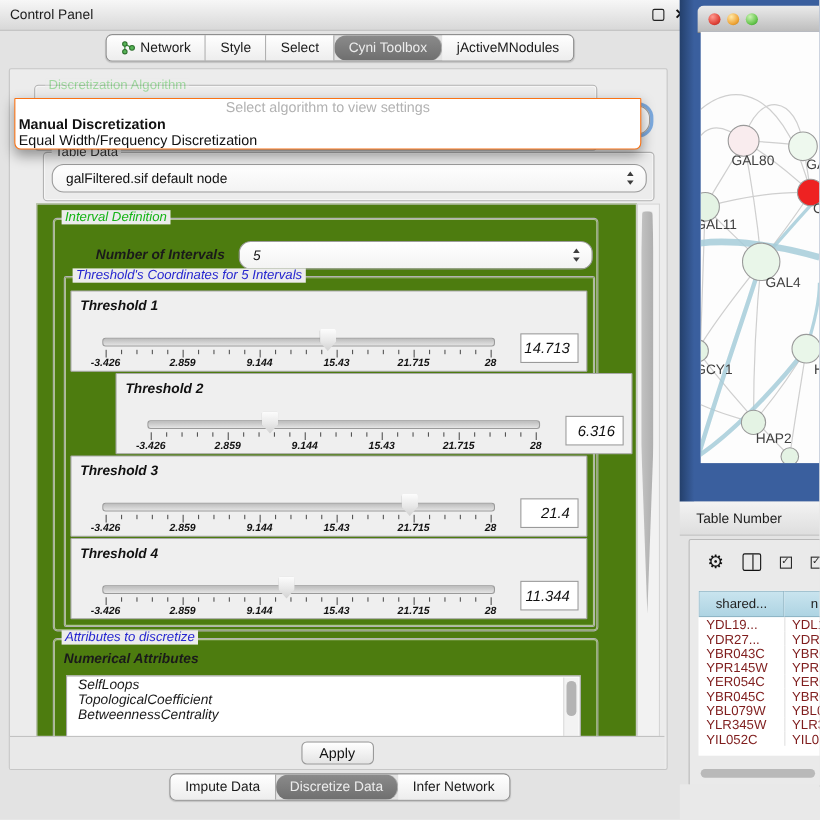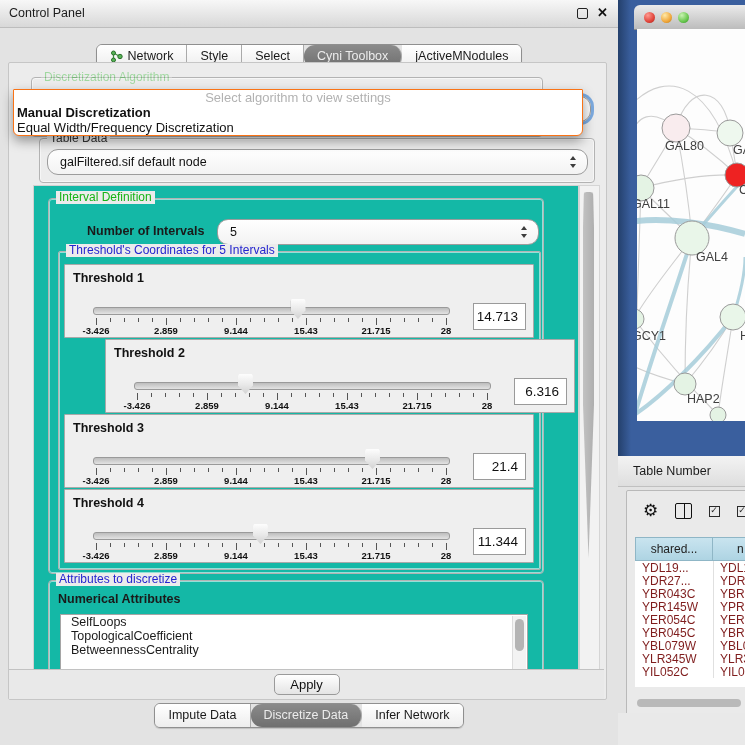--- a/index.html
+++ b/index.html
@@ -3,28 +3,28 @@
 <meta charset="utf-8">
 <style>
   html,body{margin:0;padding:0;}
   body{width:745px;height:745px;position:relative;font-family:"Liberation Sans",sans-serif;
        background:#e3e3e3;overflow:hidden;-webkit-font-smoothing:antialiased;}
   #stage{position:absolute;inset:0;width:745px;height:745px;}
 
   
   #left-panel{position:absolute;left:0;top:0;width:618px;height:745px;background:#e3e3e3;}
   .titlebar{position:absolute;left:0;top:0;width:618px;height:27px;
-    background:linear-gradient(#f7f7f7,#d8d8d8);border-bottom:1px solid #bdbdbd;}
+    background:linear-gradient(#f7f7f7,#d8d8d8);border-bottom:1px solid #bdbdbd;padding-left:16px;}
   .titlebar .t{position:absolute;left:9px;top:6px;font-size:12.5px;color:#1c1c1c;}
   .tb-icons{position:absolute;right:10px;top:7px;display:flex;gap:9px;align-items:center;}
   .float-sq{width:9px;height:9px;border:1.6px solid #222;border-radius:2px;}
   .close-x{font-size:13px;font-weight:bold;color:#111;line-height:12px;}
 
   .tabstrip{position:absolute;left:0;width:618px;display:flex;justify-content:center;}
-  .tabstrip.top{top:44px;text-align:center;}
+  .tabstrip.top{top:31px;text-align:center;}
   .tabstrip.bottom{top:703px;}
   .tabgroup{display:inline-flex;border:1px solid #8f8f8f;border-radius:6px;overflow:hidden;
     box-shadow:0 1px 1px rgba(0,0,0,.15);}
   .tab{display:flex;align-items:center;gap:5px;padding:4px 13px 5px;font-size:12.5px;color:#1a1a1a;
     background:linear-gradient(#ffffff,#ededed);border-right:1px solid #aaa;cursor:default;}
   .tab:last-child{border-right:none;}
   .tab.sel{background:linear-gradient(#8b8b8b,#6f6f6f);color:#ececec;border-radius:11px;}
   .tab svg{display:block;}
 
   #content{position:absolute;left:8px;top:62px;width:597px;height:636px;
@@ -51,21 +51,21 @@
   
   #algo-popup{position:absolute;left:4px;top:26px;width:568px;height:45px;z-index:40;background:#fff;
     border:1px solid #f97316;border-radius:1px 1px 6px 6px;box-shadow:0 5px 12px rgba(0,0,0,.38);
     font-size:13px;color:#111;}
   #algo-popup .ph{height:15px;text-align:center;color:#b2b2b2;line-height:15px;}
   #algo-popup .pi{height:15px;line-height:15px;padding-left:3px;white-space:nowrap;}
   #algo-popup .pi.b{font-weight:bold;}
 
   
   #viewport{position:absolute;left:24px;top:122px;width:544px;height:484px;overflow:hidden;
-    border:1px solid #d2d2d2;background:#14b8a6;}
+    border:1px solid #d2d2d2;background:#4d7c0f;font-style:italic;}
   #vscroll{position:absolute;left:570px;top:122px;width:19px;height:484px;background:#f2f2f2;
     border:1px solid #d5d5d5;}
   #vscroll .thumb{position:absolute;left:3px;top:6px;width:11px;height:366px;border-radius:6px;
     background:linear-gradient(90deg,#c2c2c2,#aeaeae);}
 
   .boldlbl{font-weight:bold;font-size:12.5px;color:#1a1a1a;}
 
   
   .tpanel{position:absolute;left:30px;width:468px;height:72px;border:1px solid #a9a9a9;
     background:#efefef;border-radius:1px;}

